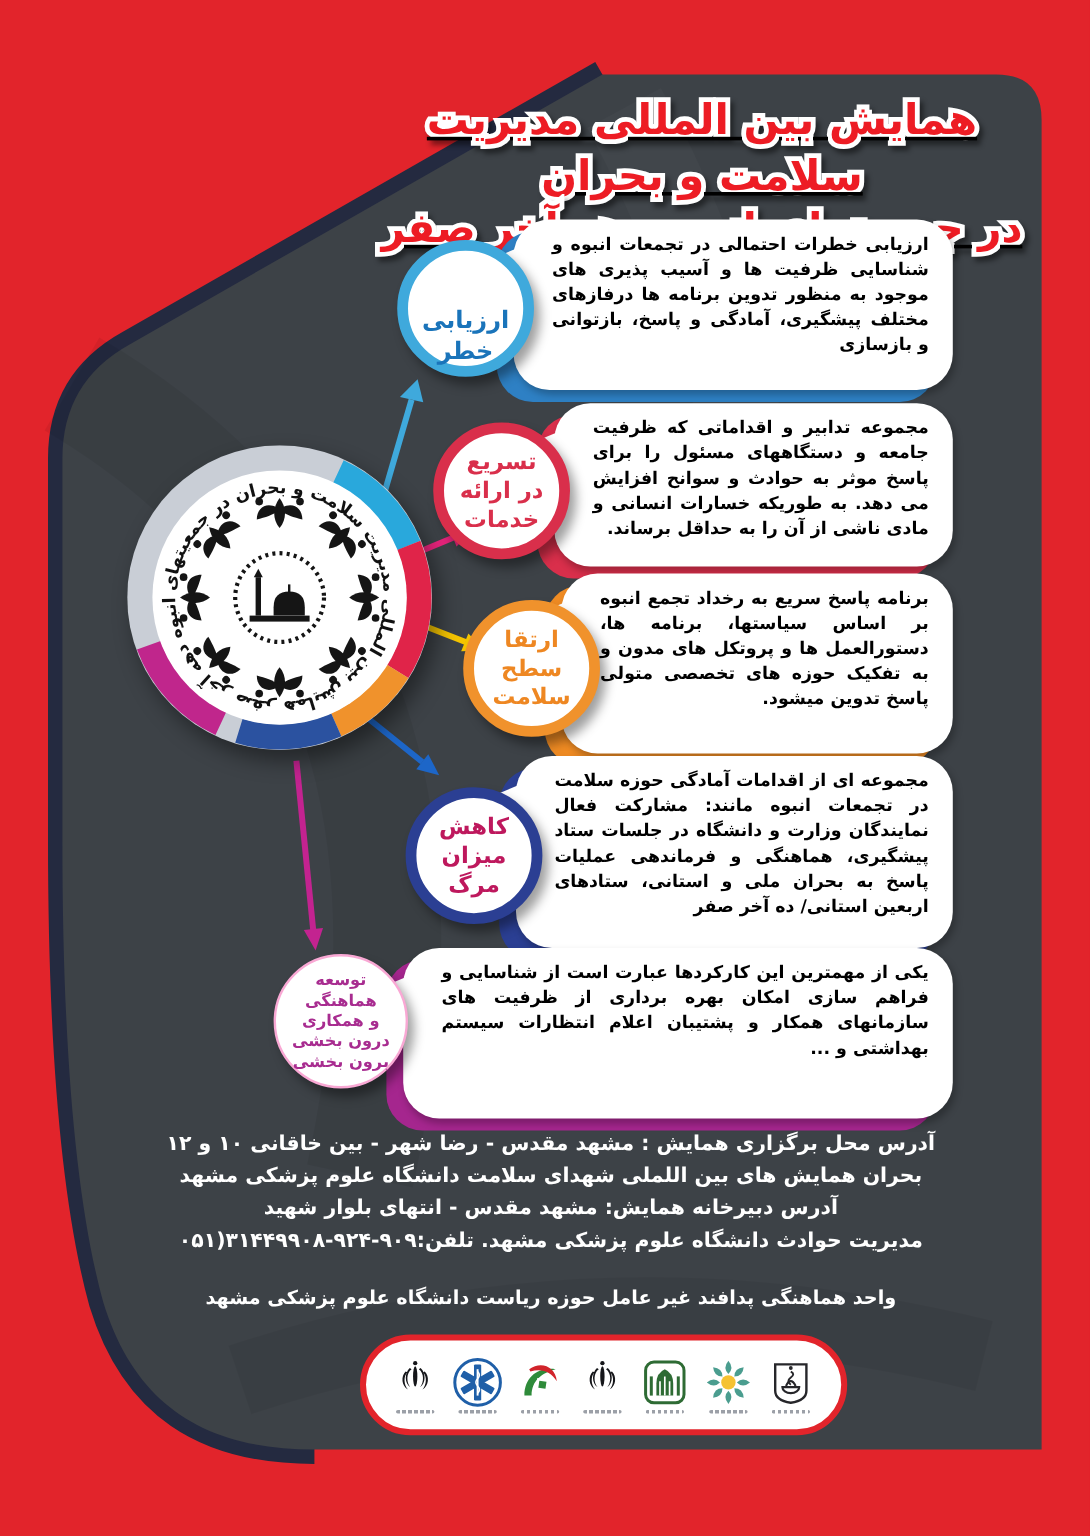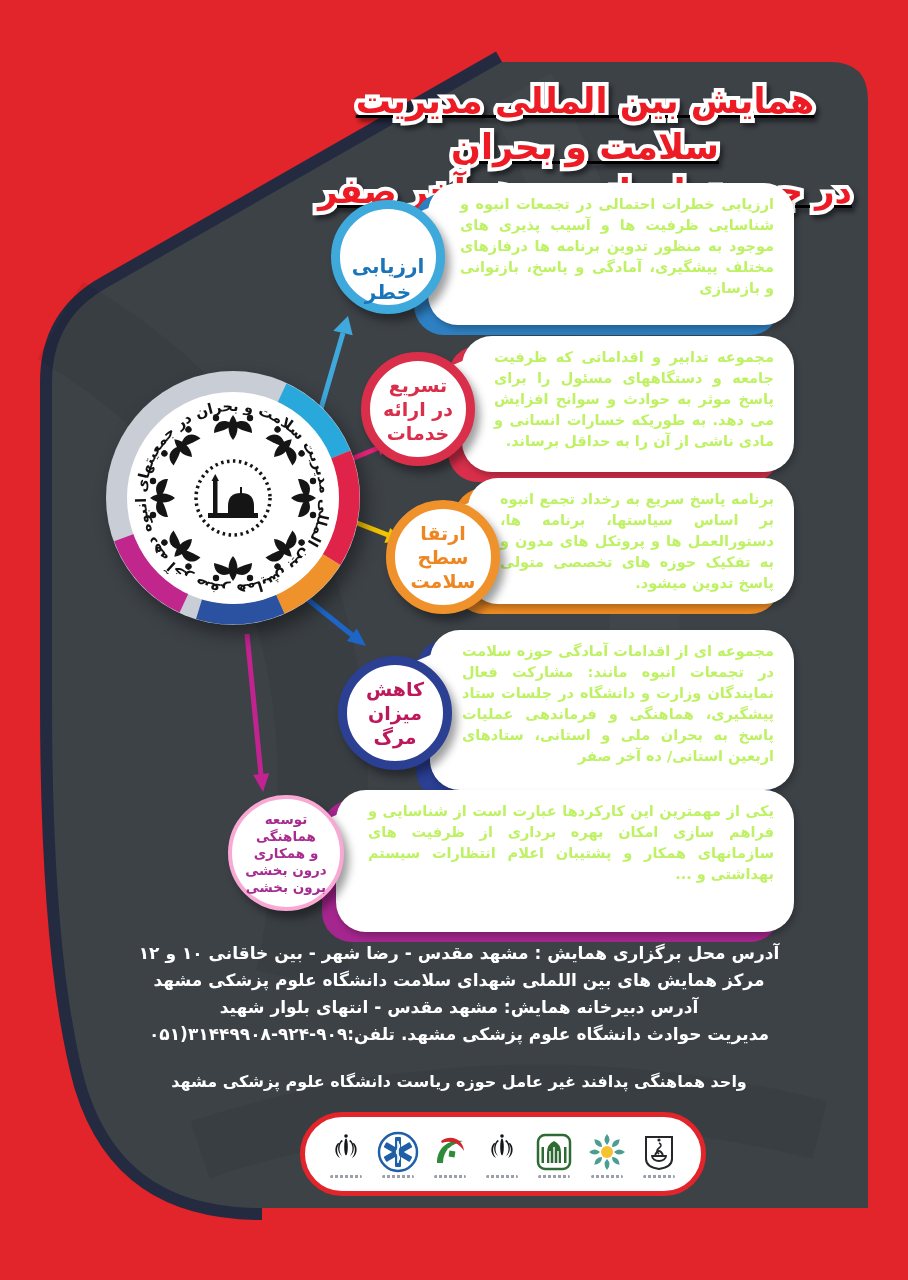--- a/index.html
+++ b/index.html
@@ -25,34 +25,34 @@
 
   
   .tcircle{position:absolute;z-index:5;border-radius:50%;background:#fff;
            display:flex;align-items:center;justify-content:center;text-align:center;
            font-weight:bold;direction:rtl;box-shadow:5px 7px 9px rgba(0,0,0,.38);}
   .tcircle .lbl{white-space:pre-line;}
   .t1c{left:331px;top:200px;width:96px;height:96px;border:9px solid #3fa9dc;color:#1a74ba;font-size:20px;line-height:26px;align-items:flex-end;}
   .t2c{left:361px;top:352px;width:96px;height:96px;border:9px solid #d92f4b;color:#d92f4b;font-size:19px;line-height:24px;}
   .t3c{left:386px;top:500px;width:96px;height:96px;border:9px solid #f0922c;color:#ee8722;font-size:19px;line-height:24px;}
   .t4c{left:338px;top:656px;width:96px;height:96px;border:9px solid #2b3f93;color:#be185d;font-size:19px;line-height:24px;}
-  .t5c{left:228px;top:795px;width:108px;height:108px;border:4px solid #f9a8d4;color:#a82c90;font-size:13.5px;line-height:17px;}
+  .t5c{left:228px;top:795px;width:108px;height:108px;border:2px solid #f9a8d4;color:#a82c90;font-size:13.5px;line-height:17px;}
 
   
   .tbox{position:absolute;z-index:4;direction:rtl;}
   .tbox .shadow{position:absolute;inset:0;border-radius:30px;transform:translate(-14px,10px);}
   .tbox .face{position:absolute;inset:0;border-radius:30px;background:#fff;
               box-shadow:2px 4px 6px rgba(0,0,0,.25);}
   .tbox .tail{position:absolute;left:-20px;top:16px;width:42px;height:46px;background:#fff;
               clip-path:polygon(100% 0,100% 100%,0 38%);}
   .tbox .body{position:absolute;inset:0;padding:11px 20px 8px 32px;font-size:14.5px;
-              line-height:21px;font-weight:bold;color:#bef264;text-align:justify;overflow:hidden;}
+              line-height:21px;font-weight:bold;color:#000000;text-align:justify;overflow:hidden;}
   .t1b{left:428px;top:183px;width:366px;height:142px;}
   .t2b{left:462px;top:336px;width:332px;height:136px;}
-  .t3b{left:468px;top:478px;width:326px;height:126px;}
+  .t3b{left:468px;top:478px;width:326px;height:150px;}
   .t4b{left:430px;top:630px;width:364px;height:160px;}
   .t5b{left:336px;top:790px;width:458px;height:142px;}
   .sh1{background:#2e80c4;} .sh2{background:#d92f4b;} .sh3{background:#ef8b23;}
   .sh4{background:#2b3f93;} .sh5{background:#a5268e;}
 
   
   .address{position:absolute;left:104px;top:940px;width:710px;z-index:3;direction:rtl;
            text-align:center;color:#ffffff;font-weight:bold;font-size:17px;line-height:27px;}
   .addr-note{position:absolute;left:104px;top:1072px;width:710px;z-index:3;direction:rtl;
            text-align:center;color:#fff;font-weight:bold;font-size:16px;}
@@ -203,21 +203,21 @@
   </div>
   <div class="tbox t5b">
     <div class="shadow sh5"></div>
     <div class="face"></div>
     <div class="tail"></div>
     <div class="body">یکی از مهمترین این کارکردها عبارت است از شناسایی و فراهم سازی امکان بهره برداری از ظرفیت های سازمانهای همکار و پشتیبان اعلام انتظارات سیستم بهداشتی و ...</div>
   </div>
 
   <div class="address">
     <div>آدرس  محل برگزاری همایش : مشهد مقدس - رضا شهر - بین خاقانی ۱۰ و ۱۲</div>
-    <div>مرکز همایش های  بین اللملی شهدای سلامت دانشگاه علوم پزشکی مشهد</div>
+    <div>بحران همایش های  بین اللملی شهدای سلامت دانشگاه علوم پزشکی مشهد</div>
     <div>آدرس دبیرخانه همایش: مشهد مقدس - انتهای بلوار شهید</div>
     <div>مدیریت حوادث دانشگاه علوم پزشکی مشهد. تلفن:۹۰۹-۹۲۴-۳۱۴۴۹۹۰۸(۰۵۱</div>
   </div>
   <div class="addr-note">واحد هماهنگی پدافند غیر عامل حوزه ریاست دانشگاه علوم پزشکی مشهد</div>
 
   <div class="pill">
     <div class="flogo">
       <svg width="40" height="42" viewBox="0 0 40 42">
         <g fill="#15161a">
           <circle cx="20" cy="5" r="1.8"></circle>

